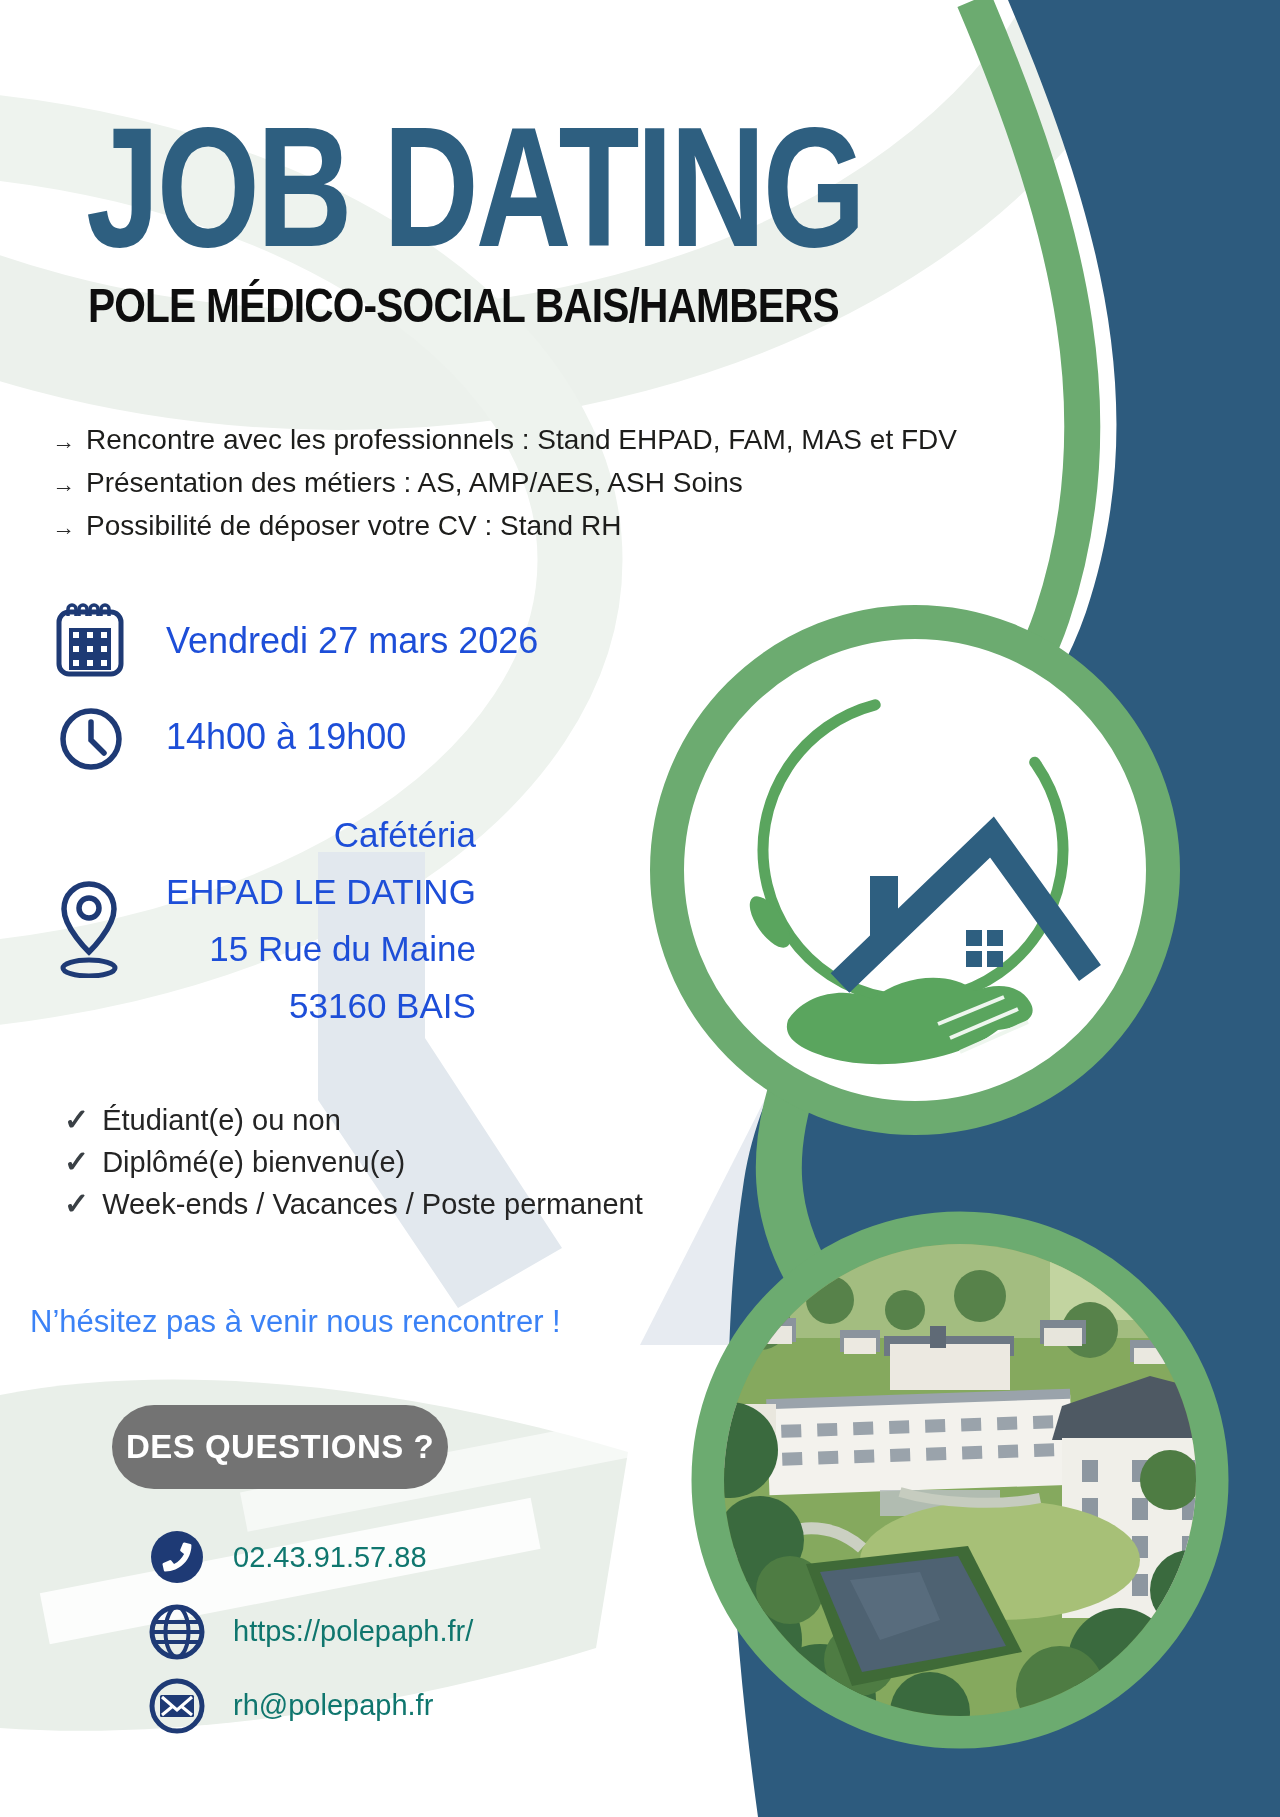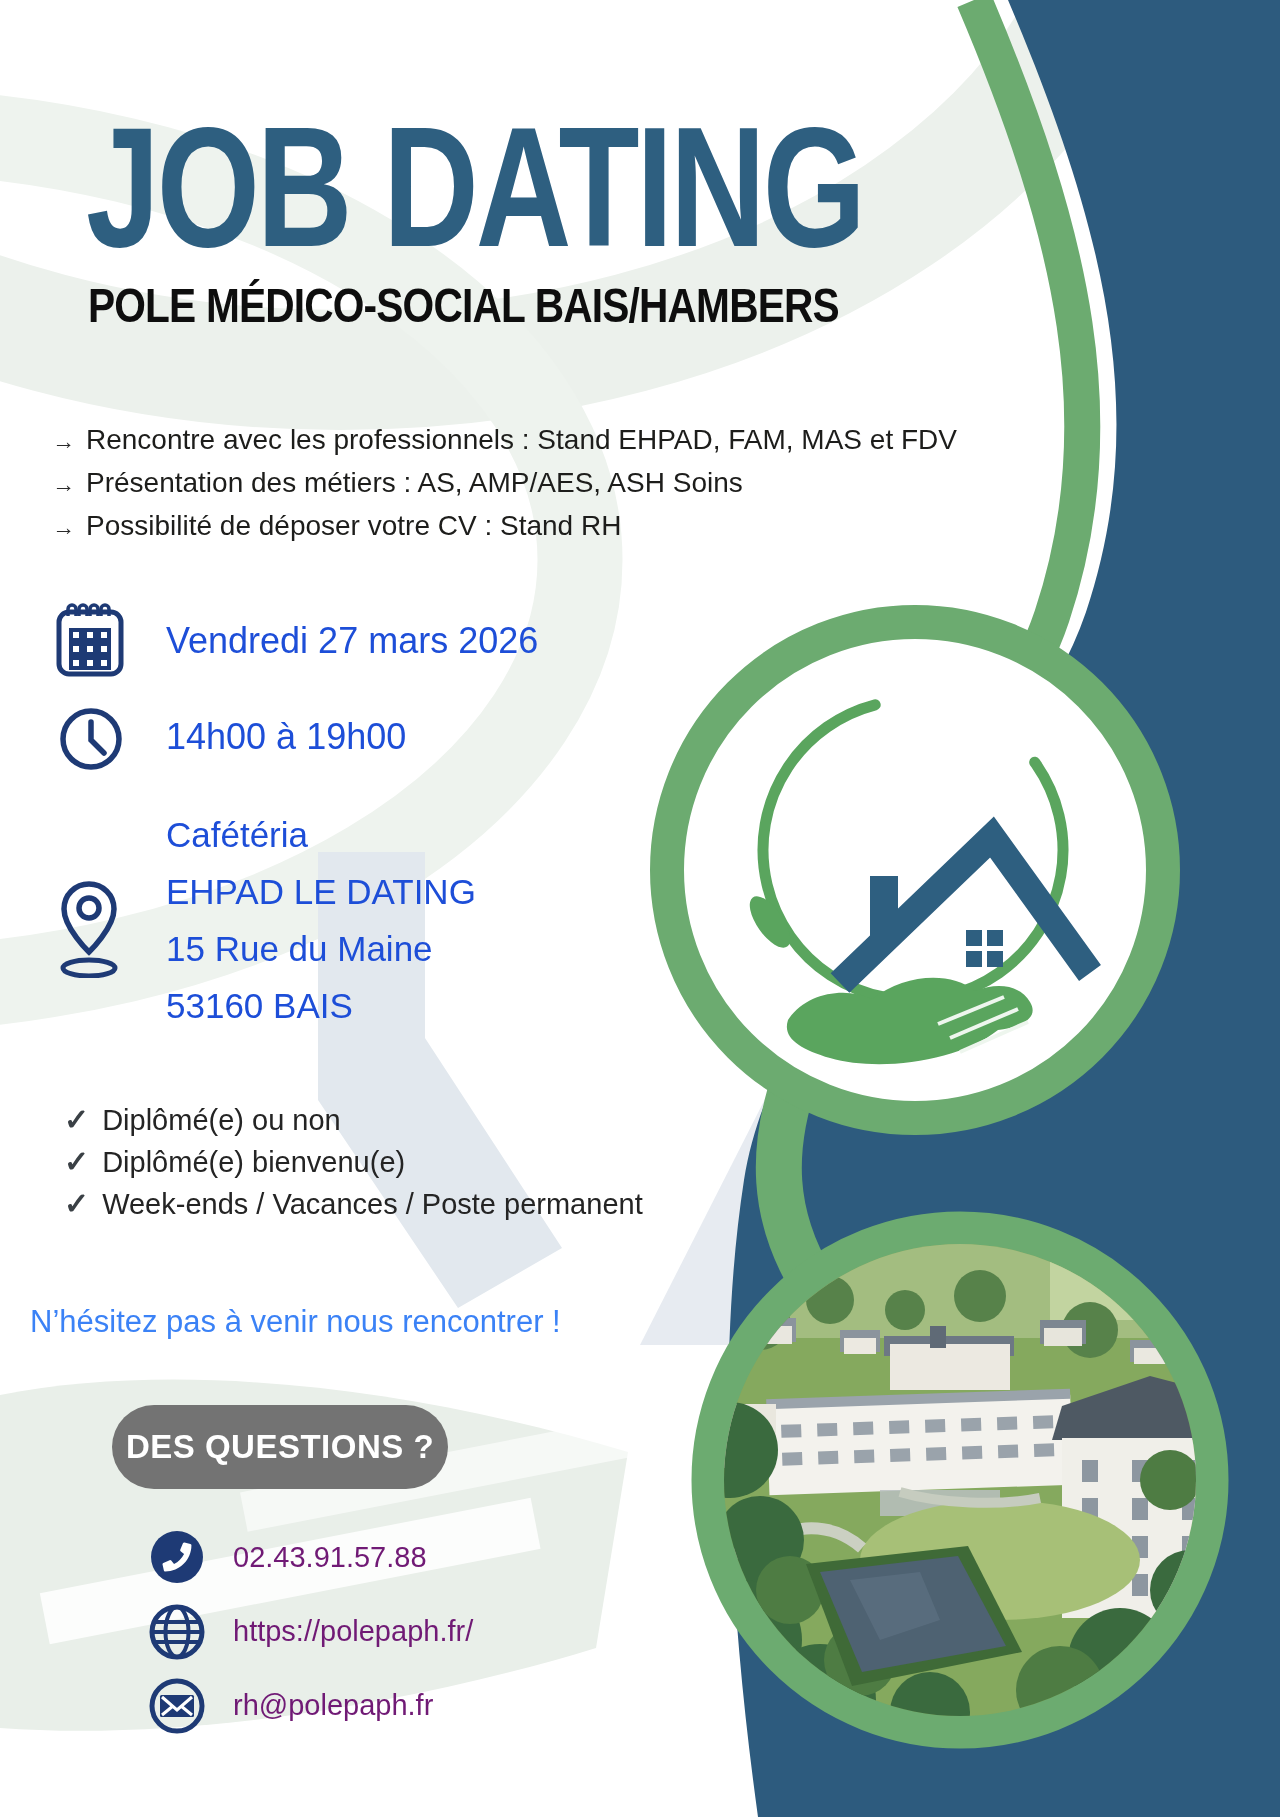--- a/index.html
+++ b/index.html
@@ -1,37 +1,37 @@
 <!DOCTYPE html>
 <html><head>
 <meta charset="utf-8">
 <style>
   html,body{margin:0;padding:0;background:#ffffff;font-family:"Liberation Sans",sans-serif;}
-  .canvas{position:relative;width:1280px;height:1817px;overflow:hidden;background:#ffffff;}
+  .canvas{position:relative;width:1280px;height:1817px;overflow:hidden;background:#ffffff;text-align:right;}
   .decor{position:absolute;left:0;top:0;width:1280px;height:1817px;}
   .abs{position:absolute;}
   .title{left:86px;top:102px;font-size:170px;font-weight:bold;color:#2e5f80;letter-spacing:-4px;
          transform:scaleX(.78);transform-origin:left top;line-height:1;white-space:nowrap;margin:0;}
   .subtitle{left:88px;top:277px;font-size:49px;font-weight:bold;color:#0e0e0e;letter-spacing:-1px;
             transform:scaleX(.83);transform-origin:left top;white-space:nowrap;margin:0;}
   .bullets{left:52px;top:424px;font-size:28px;color:#1d1d1b;}
   .bullet{display:flex;align-items:baseline;height:43px;white-space:nowrap;}
   .bullet .arrow{font-size:23px;margin-right:11px;color:#2a2a2a;}
   .navy{color:#1d4ed8;font-weight:normal;font-size:36px;white-space:nowrap;}
   .date-text{left:166px;top:620px;}
   .time-text{left:166px;top:716px;}
   .address{left:166px;top:806px;font-size:35px;line-height:57px;}
   .checks{left:64px;top:1102px;font-size:29px;color:#242424;}
   .check{display:flex;align-items:baseline;height:42px;white-space:nowrap;}
   .check .mark{font-weight:bold;color:#3a4045;margin-right:13px;font-size:30px;}
   .cta{left:30px;top:1304px;font-size:31px;color:#3b82f6;white-space:nowrap;}
   .pill{left:112px;top:1405px;width:336px;height:84px;border-radius:42px;background:#737373;
         display:flex;align-items:center;justify-content:center;}
   .pill span{color:#ffffff;font-weight:bold;font-size:33px;letter-spacing:.5px;white-space:nowrap;}
-  .contact-text{font-size:29px;color:#701a75;white-space:nowrap;}
+  .contact-text{font-size:29px;color:#0f766e;white-space:nowrap;}
   .icon{display:block;}
 </style>
 </head>
 <body>
 
 <div class="canvas">
 
   <svg class="decor" viewBox="0 0 1280 1817" xmlns="http://www.w3.org/2000/svg">
     <defs>
       <clipPath id="photoClip">
@@ -235,21 +235,21 @@
   <div class="abs navy address">
     <div>Cafétéria</div>
     <div>EHPAD LE DATING</div>
     <div>15 Rue du Maine</div>
     <div>53160 BAIS</div>
   </div>
 
   <div class="abs checks">
     <div class="check">
       <span class="mark">✓</span>
-      <span>Diplômé(e) ou non</span>
+      <span>Étudiant(e) ou non</span>
     </div>
     <div class="check">
       <span class="mark">✓</span>
       <span>Diplômé(e) bienvenu(e)</span>
     </div>
     <div class="check">
       <span class="mark">✓</span>
       <span>Week-ends / Vacances / Poste permanent</span>
     </div>
   </div>

